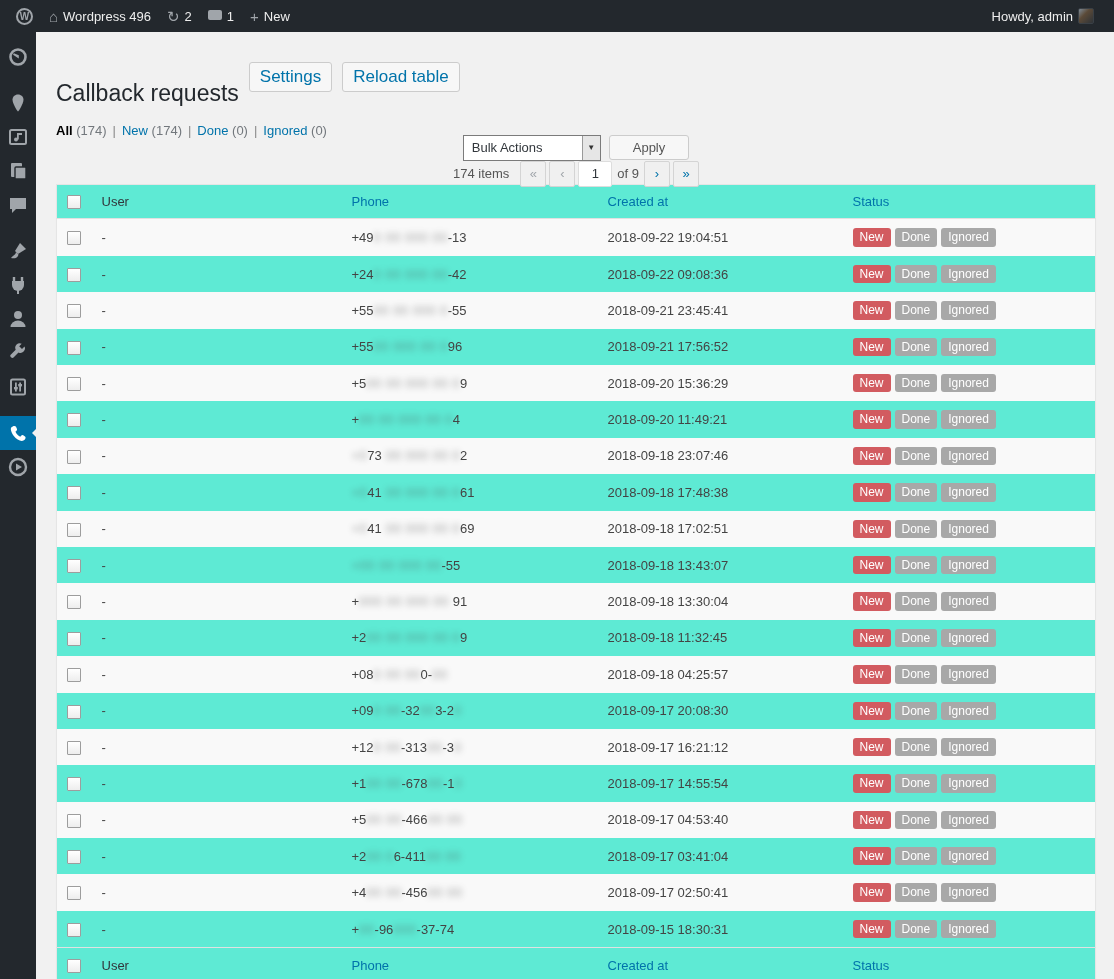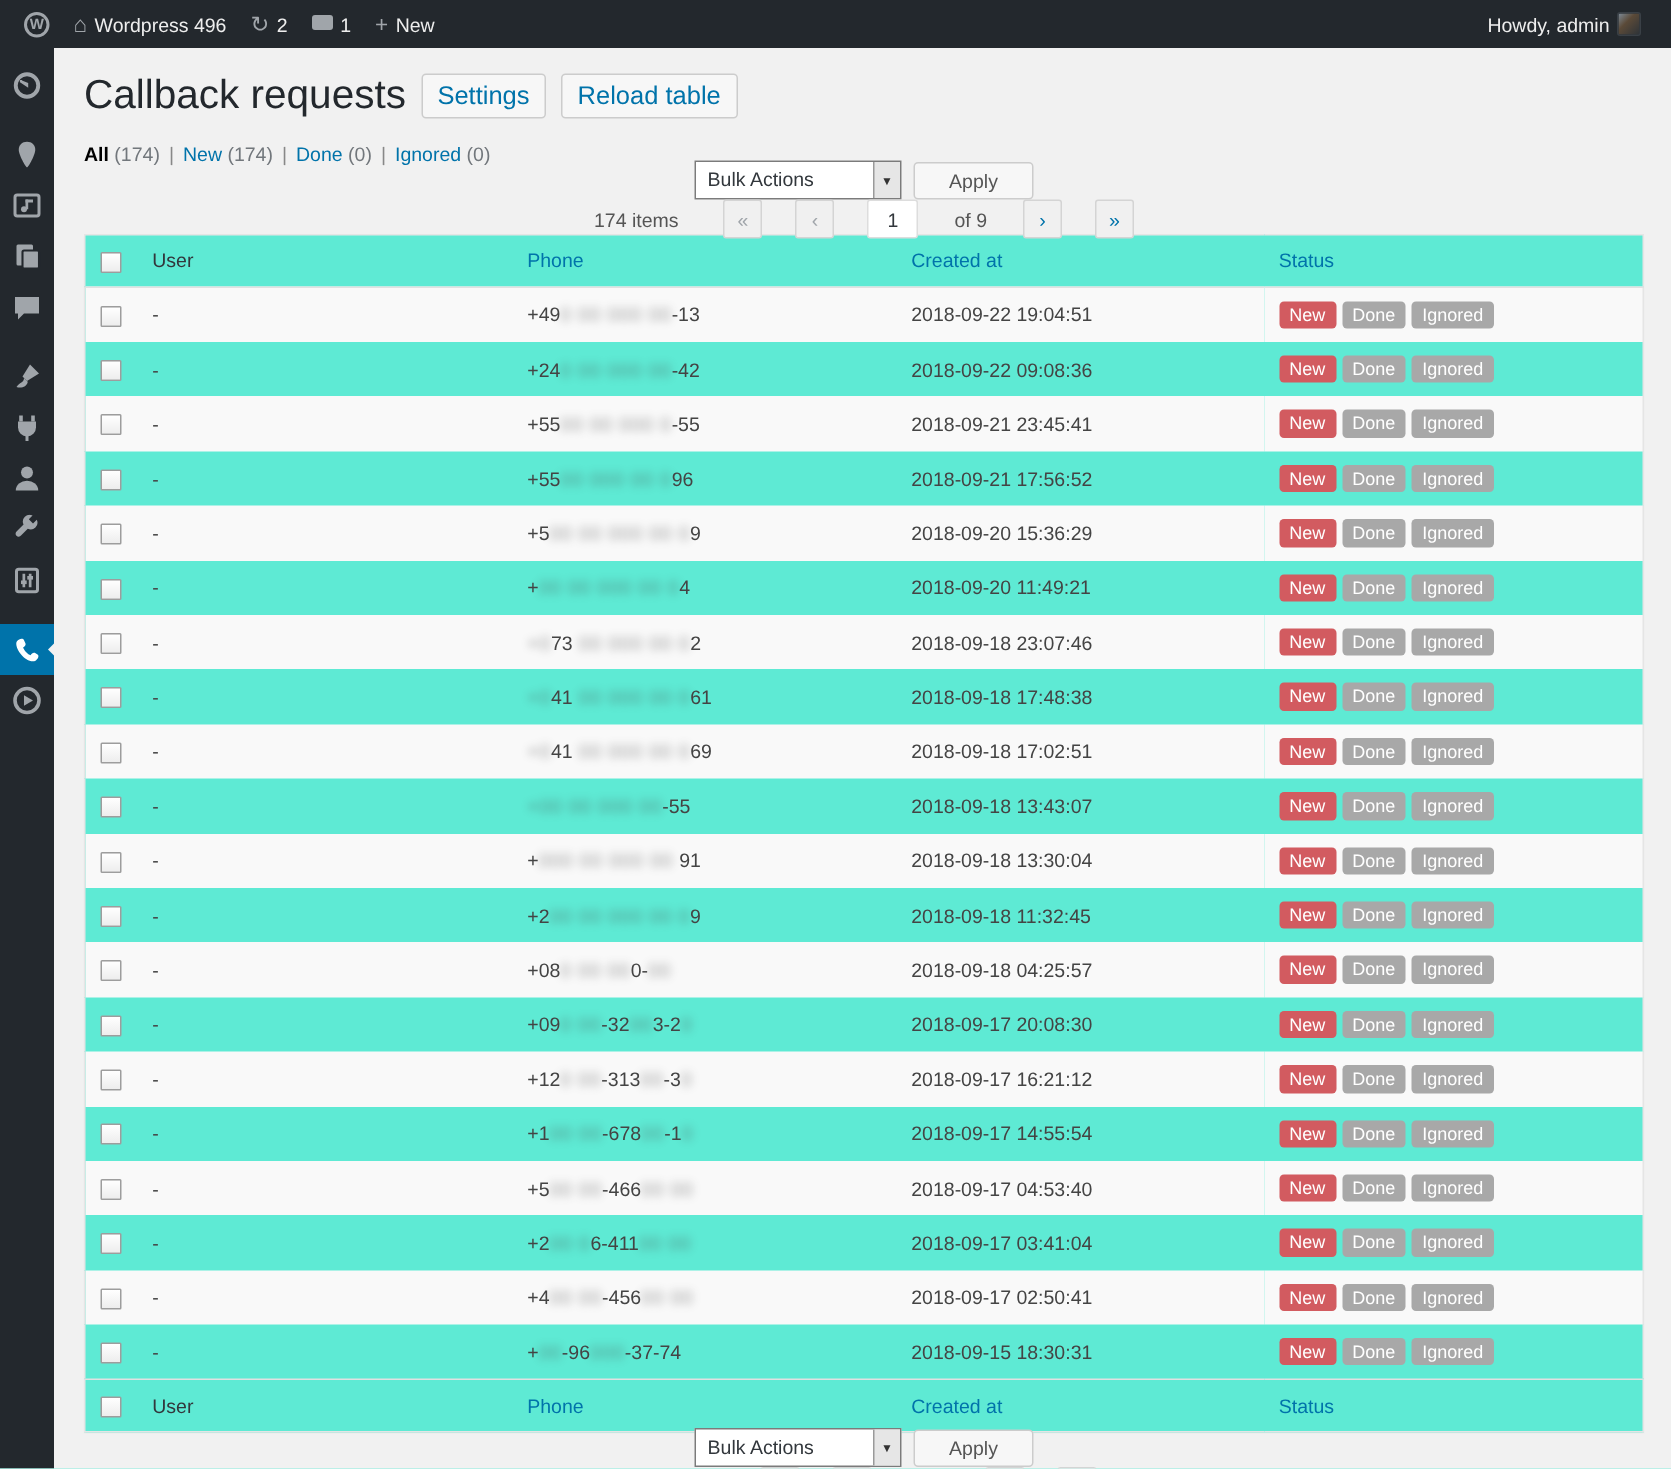--- a/index.html
+++ b/index.html
@@ -55,21 +55,21 @@
   .sb-item.active { background: #0073aa; }
   .sb-item.active svg { fill: #ffffff; }
   .sb-item.active::after {
     content: ""; position: absolute; right: 0; top: 50%; transform: translateY(-50%);
     border: 4px solid transparent; border-right-color: #f1f1f1;
   }
   .sb-sep { height: 12px; }
   .content { flex: 1; padding: 14px 18px 0 20px; background: #f1f1f1; }
   
   .page-header { display: flex; align-items: center; gap: 10px; margin-bottom: 14px; }
-  .page-title { font-size: 27px; font-weight: 400; color: #23282d; line-height: 1.3; }
+  .page-title { font-size: 23px; font-weight: 400; color: #23282d; line-height: 1.3; margin-top: 33px; }
   .title-action {
     font-size: 17px; color: #0073aa; background: #f7f7f7;
     border: 1px solid #cccccc; border-radius: 3px;
     padding: 4px 10px; cursor: pointer; text-decoration: none;
   }
   
   .subsubsub { margin: 2px 0 8px; color: #666; }
   .subsubsub a { text-decoration: none; color: #0073aa; cursor: pointer; }
   .subsubsub .current { color: #000; font-weight: bold; }
   .subsubsub .count { color: #72777c; font-weight: normal; }
@@ -85,21 +85,21 @@
   .select-arrow {
     width: 18px; background: #e6e6e6; border-left: 1px solid #9a9a9a;
     display: flex; align-items: center; justify-content: center;
     font-size: 8px; color: #333;
   }
   .button {
     font-size: 13px; color: #555; background: #f7f7f7;
     border: 1px solid #cccccc; border-radius: 3px;
     padding: 4px 23px; cursor: pointer;
   }
-  .pages { display: flex; align-items: center; gap: 22px; color: #555; }
+  .pages { display: flex; align-items: center; gap: 3px; color: #555; }
   .items-count { margin-right: 8px; }
   .page-btn {
     width: 26px; height: 26px; display: inline-flex; align-items: center; justify-content: center;
     background: #f0f0f0; border: 1px solid #d4d4d4; border-radius: 2px;
     font-size: 13px; cursor: default; color: #a0a5aa; text-decoration: none;
   }
   .page-btn.enabled { color: #0073aa; cursor: pointer; }
   .page-input {
     width: 34px; height: 26px; text-align: center;
     border: 1px solid #dddddd; border-radius: 2px; font-size: 13px;

